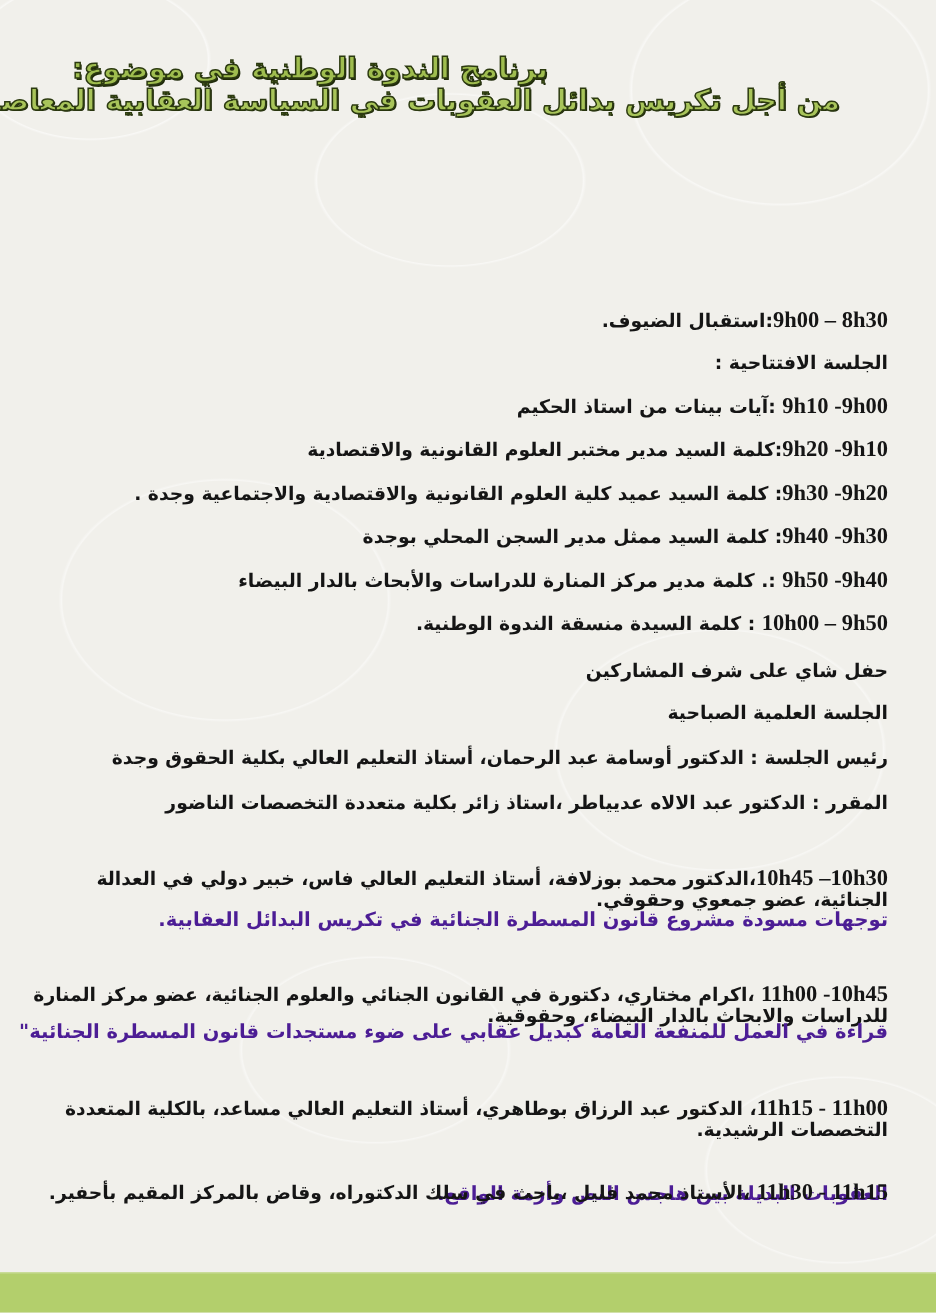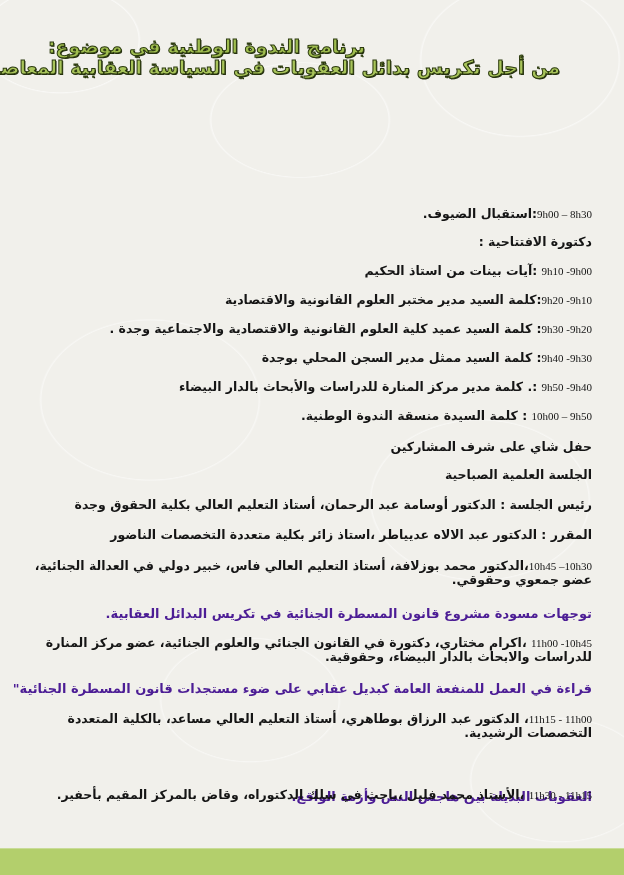--- a/index.html
+++ b/index.html
@@ -75,25 +75,25 @@
       color: #151515;
       direction: rtl;
     }
     .row {
       position: absolute;
       right: 0;
       width: 570px;
       line-height: 14px;
       white-space: nowrap;
     }
-    .row.wrap { white-space: normal; }
+    .row.wrap { white-space: normal; margin-top: 20px; }
     .time {
       font-family: "Liberation Serif", serif;
-      font-weight: normal;
-      font-size: 11px;
+      font-weight: bold;
+      font-size: 15px;
       direction: ltr;
       unicode-bidi: embed;
     }
     .red {
       color: #4c1d95;
       font-size: 13px;
     }
   </style>
 </head>
 <body>
@@ -107,21 +107,21 @@
     <div class="title-line">من أجل تكريس بدائل العقوبات في السياسة العقابية المعاصرة</div>
   </div>
 
   <div class="content">
 
     <div class="row" style="top:11px">
       <span class="time">9h00 – 8h30</span><span>:استقبال الضيوف.</span>
     </div>
 
     <div class="row" style="top:39px">
-      <span>دكتورة الافتتاحية :</span>
+      <span>الجلسة الافتتاحية :</span>
     </div>
 
     <div class="row" style="top:68px">
       <span class="time">9h10 -9h00</span><span> :آيات بينات من استاذ الحكيم</span>
     </div>
 
     <div class="row" style="top:97px">
       <span class="time">9h20 -9h10</span><span>:كلمة السيد مدير مختبر العلوم القانونية والاقتصادية</span>
     </div>
 

